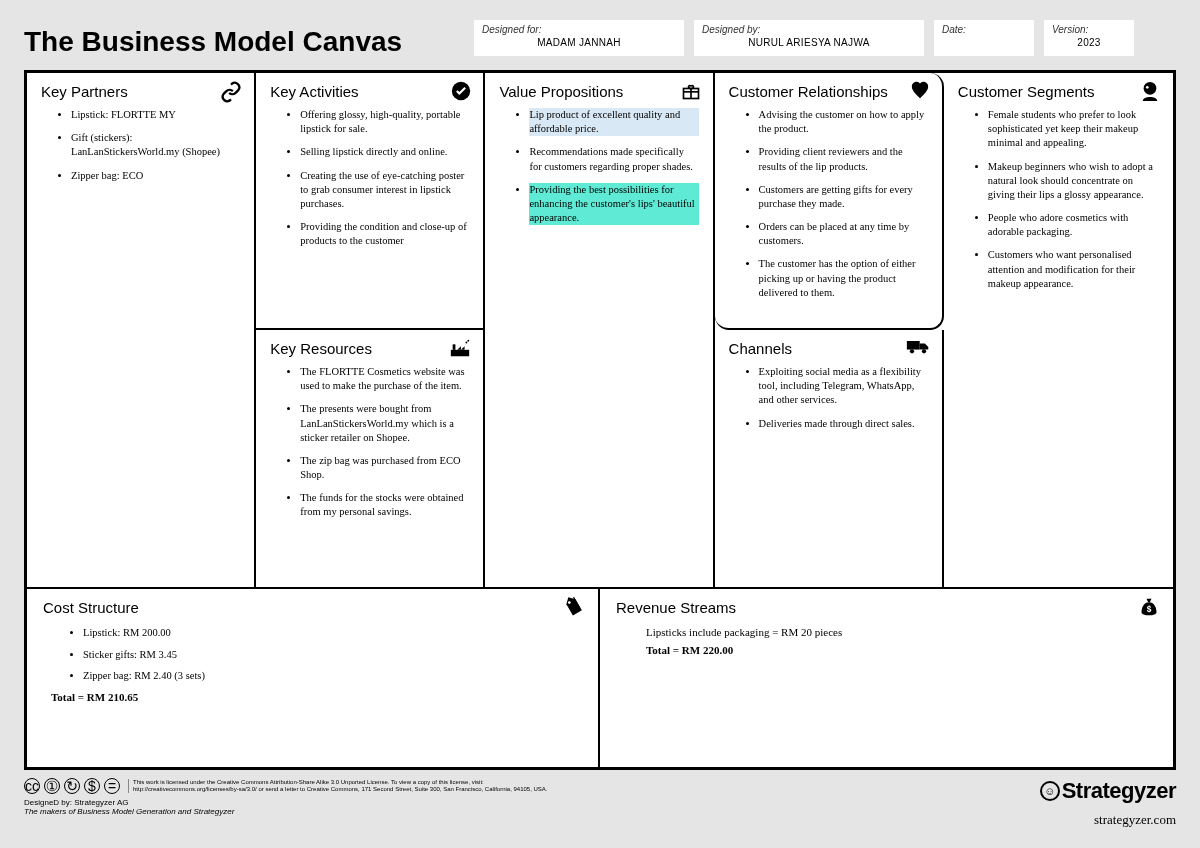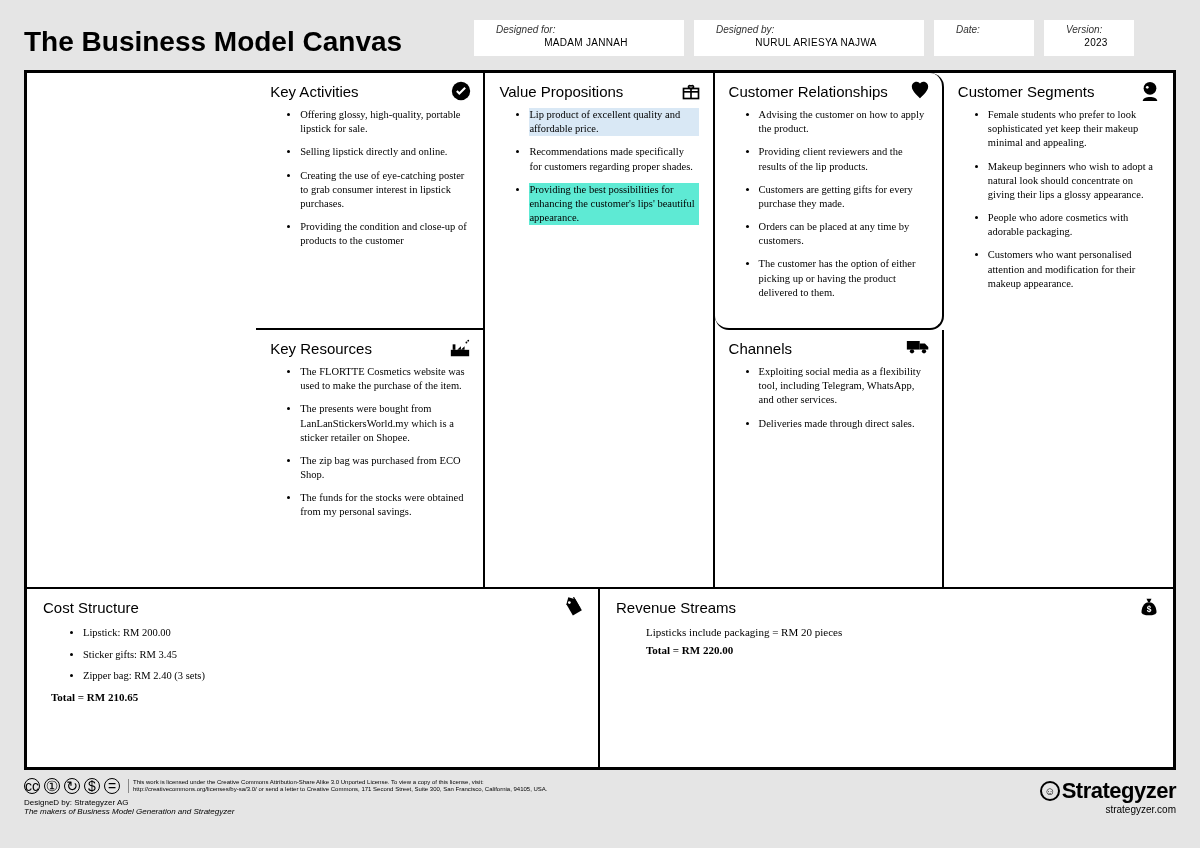--- a/index.html
+++ b/index.html
@@ -19,21 +19,21 @@
   }
   .title {
     font-family: Arial, Helvetica, sans-serif;
     font-size: 28px;
     font-weight: 700;
     flex: 0 0 440px;
     padding-top: 6px;
   }
   .meta-box {
     background: #fff;
-    padding: 4px 8px 6px 22px;
+    padding: 4px 8px 6px 8px;
     font-family: Arial, sans-serif;
     display: flex;
     flex-direction: column;
     min-height: 36px;
   }
   .meta-label { font-size: 10px; font-style: italic; color: #333; }
   .meta-value { font-size: 10px; text-align: center; padding-top: 2px; letter-spacing: 0.3px; }
   .meta-for { flex: 0 0 210px; }
   .meta-by  { flex: 0 0 230px; }
   .meta-date{ flex: 0 0 100px; }
@@ -133,21 +133,21 @@
   .cc-icon {
     width: 16px; height: 16px; border: 1.5px solid #000; border-radius: 50%;
     display: inline-flex; align-items: center; justify-content: center;
     font-size: 14px; font-weight: normal;
   }
   .license-text { font-size: 6px; line-height: 1.2; margin-left: 4px; max-width: 420px; border-left:1px solid #888; padding-left:4px;}
   .credits { font-size: 8px; margin-top: 2px; }
   .credits .em { font-style: italic; }
   .footer-right { text-align: right; }
   .brand { font-family: Arial, sans-serif; font-size: 22px; font-weight: 700; letter-spacing: -0.5px; display:flex; align-items:center; gap:2px; justify-content:flex-end;}
-  .brand-url { font-size: 10px; font-family: Liberation Sans, sans-serif; }
+  .brand-url { font-size: 13px; font-family: Liberation Serif, serif; margin-top: 8px; }
   .brand-circle{width:20px;height:20px;border:2.5px solid #000;border-radius:50%;display:inline-flex;align-items:center;justify-content:center;font-size:11px;}
   svg { display: block; }
 </style>
 </head>
 <body>
 
 <div class="header-row">
   <div class="title">The Business Model Canvas</div>
   <div class="meta-box meta-for">
     <span class="meta-label">Designed for:</span>
@@ -163,20 +163,34 @@
   </div>
   <div class="meta-box meta-ver">
     <span class="meta-label">Version:</span>
     <span class="meta-value">2023</span>
   </div>
 </div>
 
 <div class="canvas">
   <div class="top-grid">
 
+    <div class="cell kp">
+      <h3>Key Partners</h3>
+      <span class="icon">
+        <svg width="22" height="22" viewBox="0 0 24 24" fill="none" stroke="#000" stroke-width="2.5">
+            <path d="M10 13a5 5 0 0 0 7 0l3-3a5 5 0 0 0-7-7l-1 1"></path>
+            <path d="M14 11a5 5 0 0 0-7 0l-3 3a5 5 0 0 0 7 7l1-1"></path>
+          </svg>
+      </span>
+      <ul>
+        <li>Lipstick: FLORTTE MY</li>
+        <li>Gift (stickers): LanLanStickersWorld.my (Shopee)</li>
+        <li>Zipper bag: ECO</li>
+      </ul>
+    </div>
 
     <div class="cell ka">
       <h3>Key Activities</h3>
       <span class="icon">
         <svg width="20" height="20" viewBox="0 0 24 24">
             <circle cx="12" cy="12" r="11" fill="#000"></circle>
             <path d="M7 12l3 3 7-7" stroke="#fff" stroke-width="2.5" fill="none"></path>
           </svg>
       </span>
       <ul>

